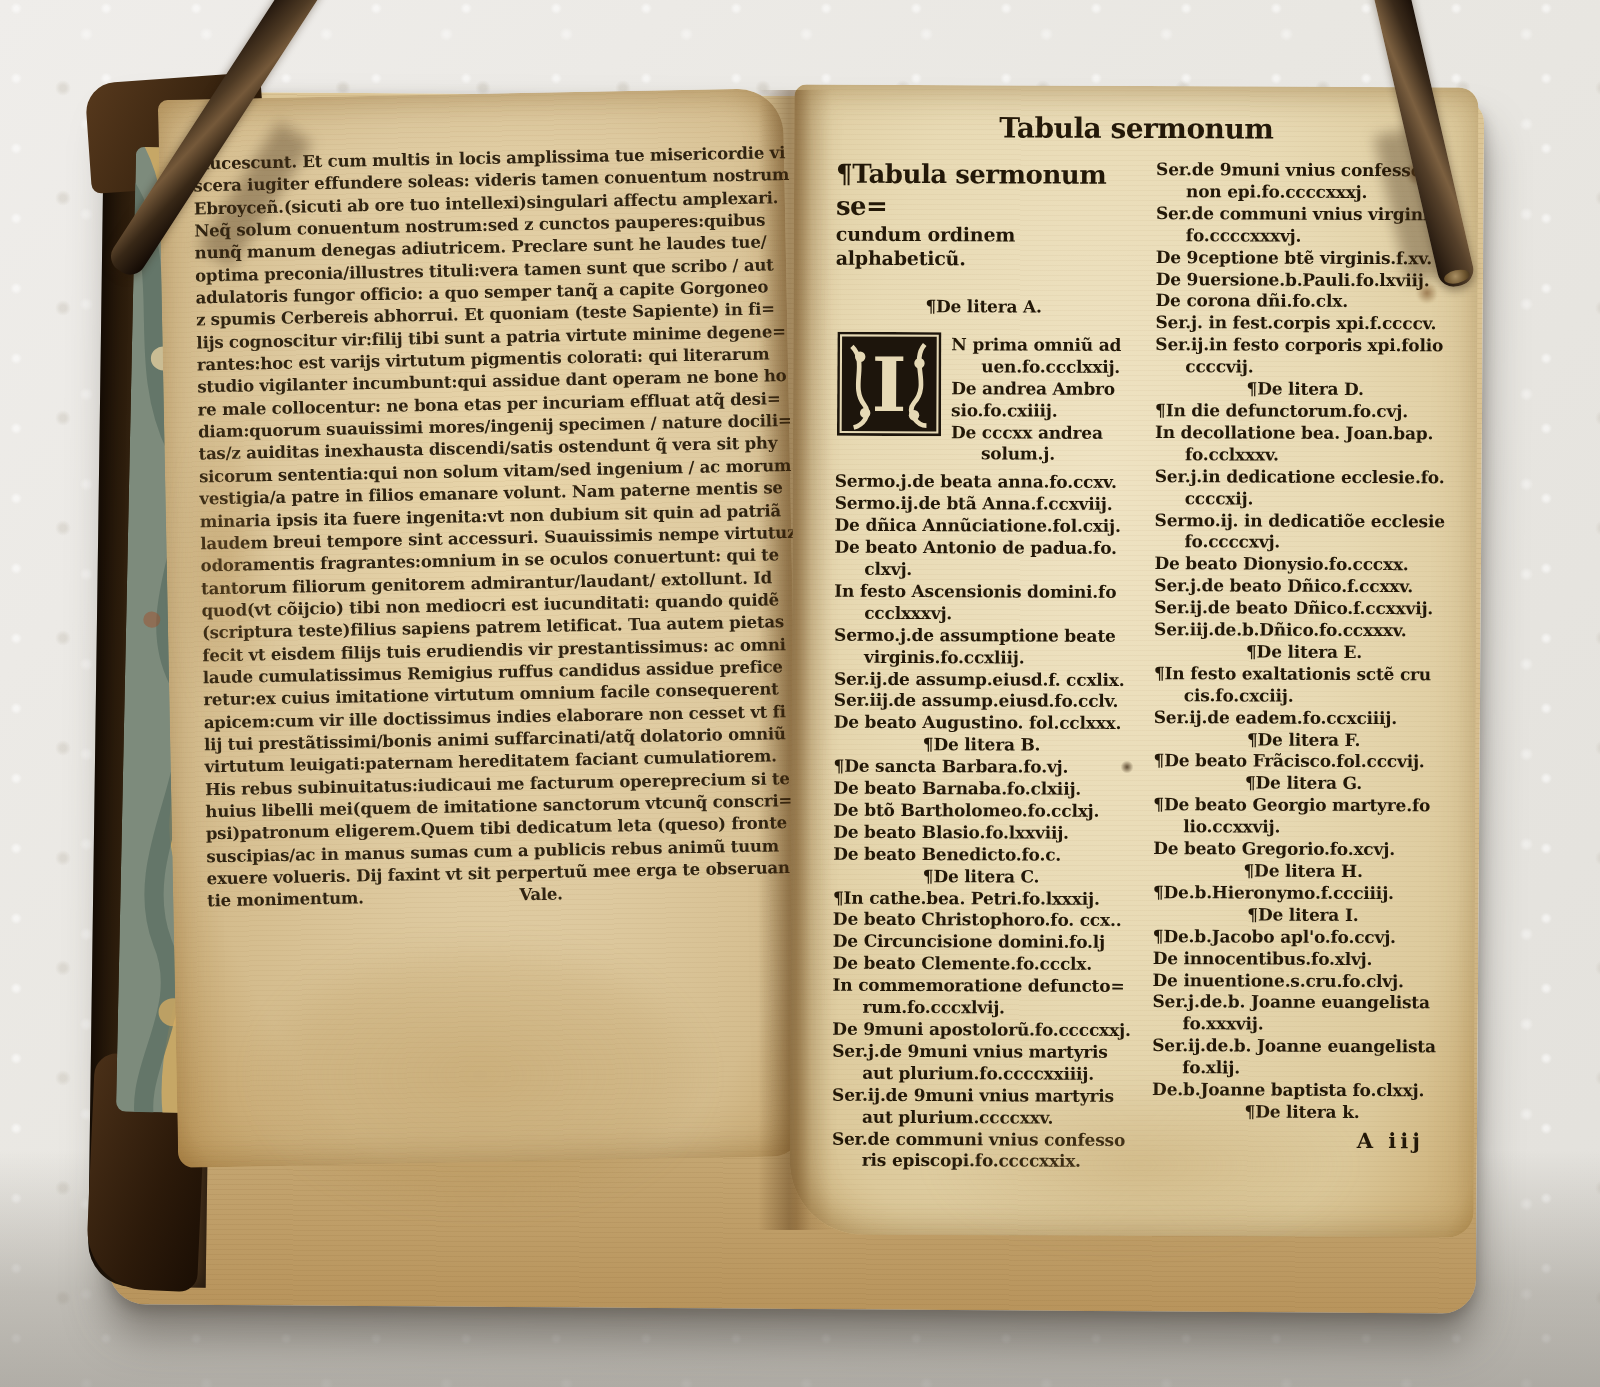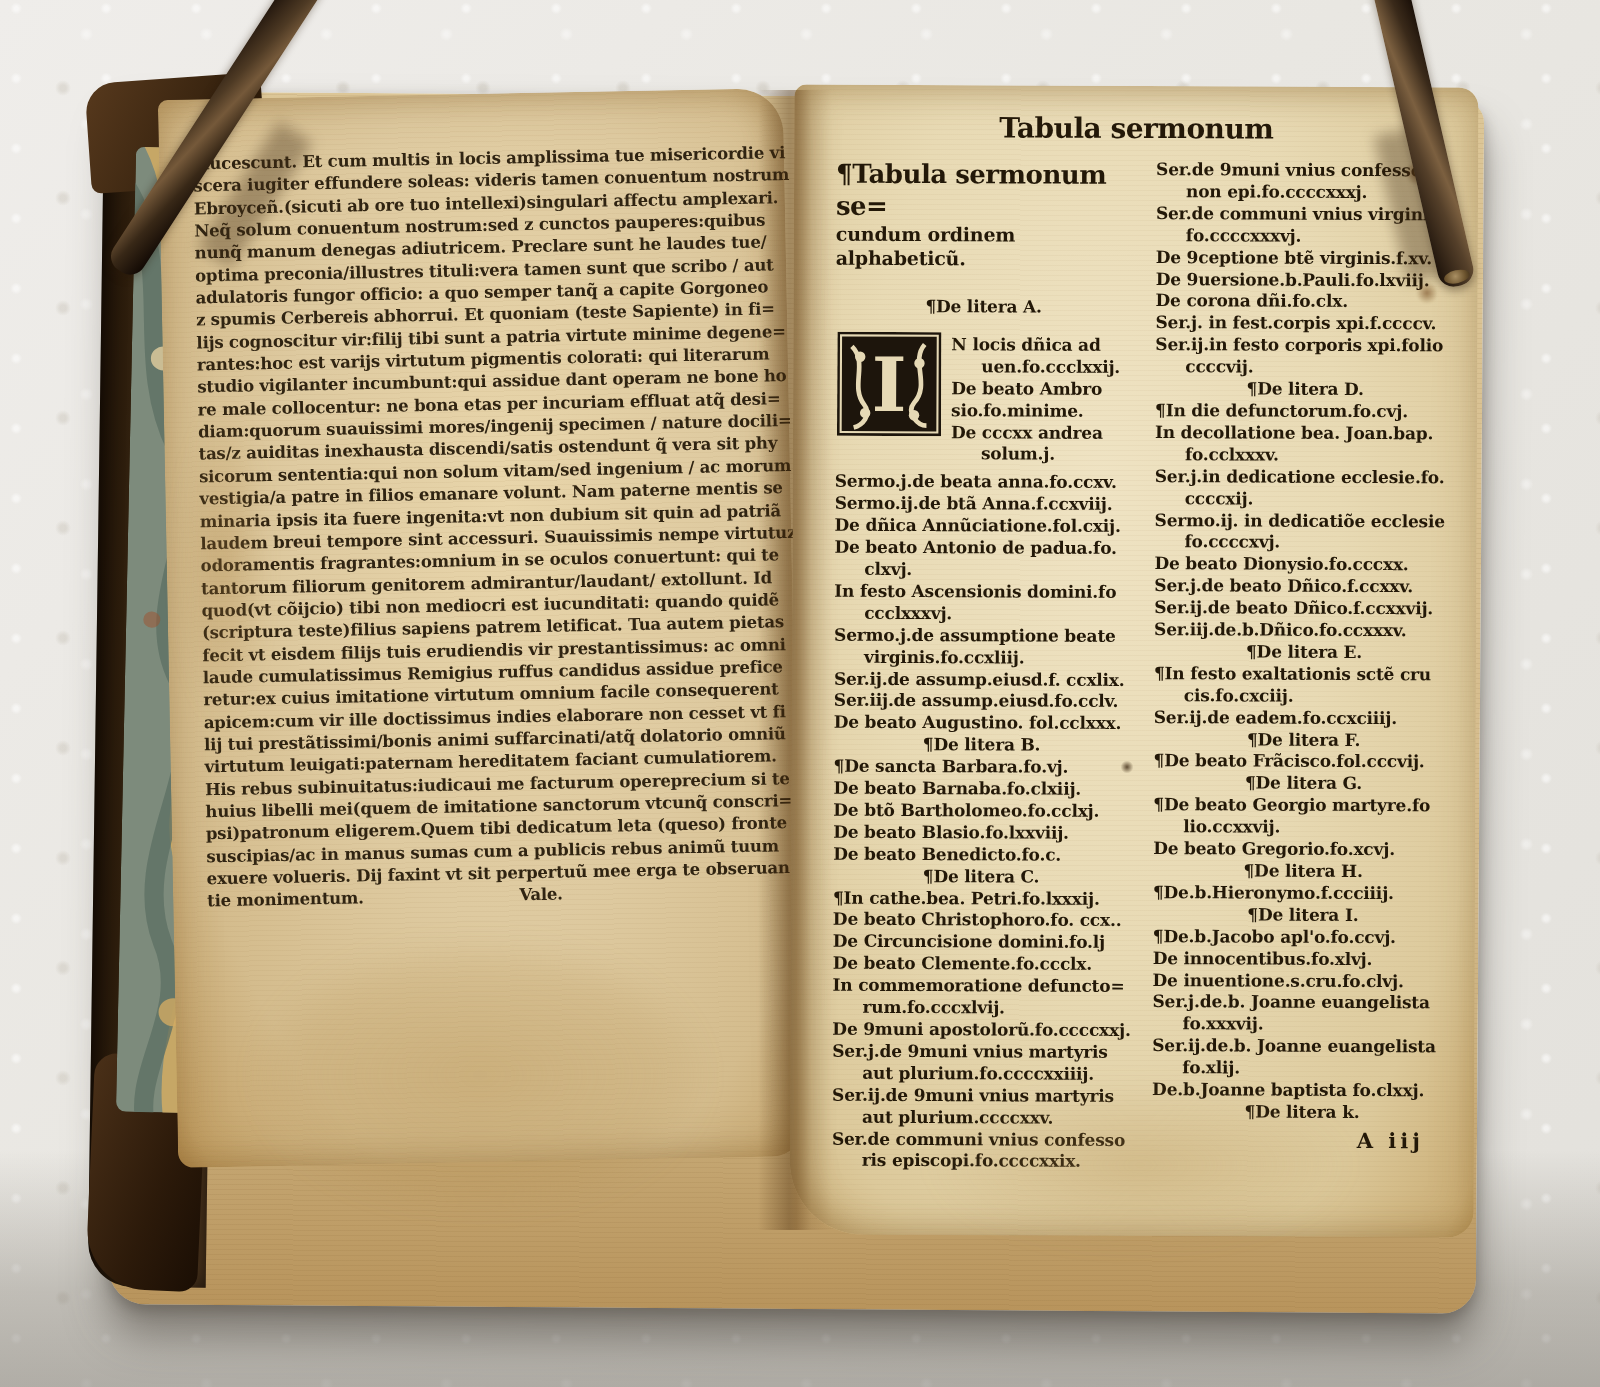--- a/index.html
+++ b/index.html
@@ -191,24 +191,24 @@
             <rect x="3.5" y="3.5" width="93" height="93" fill="none" stroke="#e6d9b5" stroke-width="2"></rect>
             <path d="M14,14 C30,30 12,52 26,70 C34,80 24,90 16,92" fill="none" stroke="#e6d9b5" stroke-width="4.5"></path>
             <path d="M84,12 C70,28 90,50 74,68 C66,78 78,90 86,90" fill="none" stroke="#e6d9b5" stroke-width="4.5"></path>
             <circle cx="22" cy="24" r="5" fill="#e6d9b5"></circle>
             <circle cx="79" cy="30" r="5" fill="#e6d9b5"></circle>
             <circle cx="27" cy="78" r="5" fill="#e6d9b5"></circle>
             <circle cx="74" cy="80" r="5" fill="#e6d9b5"></circle>
             <text x="50" y="76" text-anchor="middle" font-size="72" font-weight="bold" fill="#e6d9b5" font-family="DejaVu Serif, Liberation Serif, serif">I</text>
           </svg>
           <div class="side-lines">
-            <div class="entry">N locis dñica ad</div>
+            <div class="entry">N prima omniũ ad</div>
               <div class="entry ind">uen.fo.ccclxxij.</div>
-              <div class="entry">De beato Ambro</div>
-              <div class="entry">sio.fo.minime.</div>
+              <div class="entry">De andrea Ambro</div>
+              <div class="entry">sio.fo.cxiiij.</div>
               <div class="entry">De cccxx andrea</div>
               <div class="entry ind">solum.j.</div>
           </div>
         </div>
         <div class="entry">Sermo.j.de beata anna.fo.ccxv.</div>
           <div class="entry">Sermo.ij.de btã Anna.f.ccxviij.</div>
           <div class="entry">De dñica Annũciatione.fol.cxij.</div>
           <div class="entry">De beato Antonio de padua.fo.</div>
           <div class="entry ind">clxvj.</div>
           <div class="entry">In festo Ascensionis domini.fo</div>

